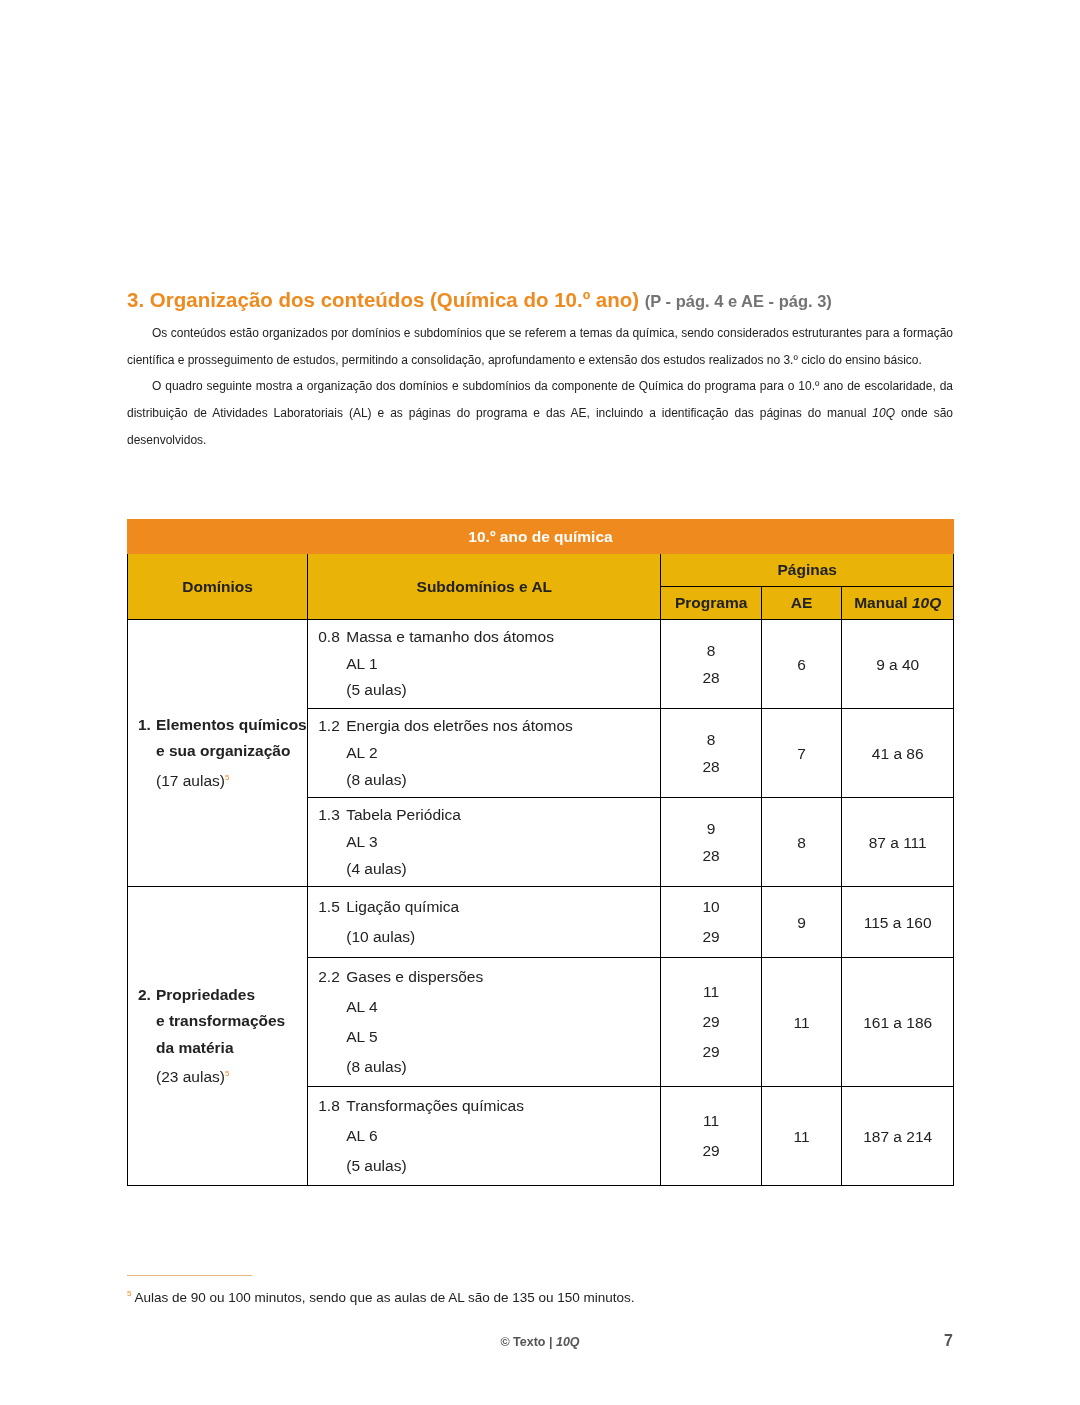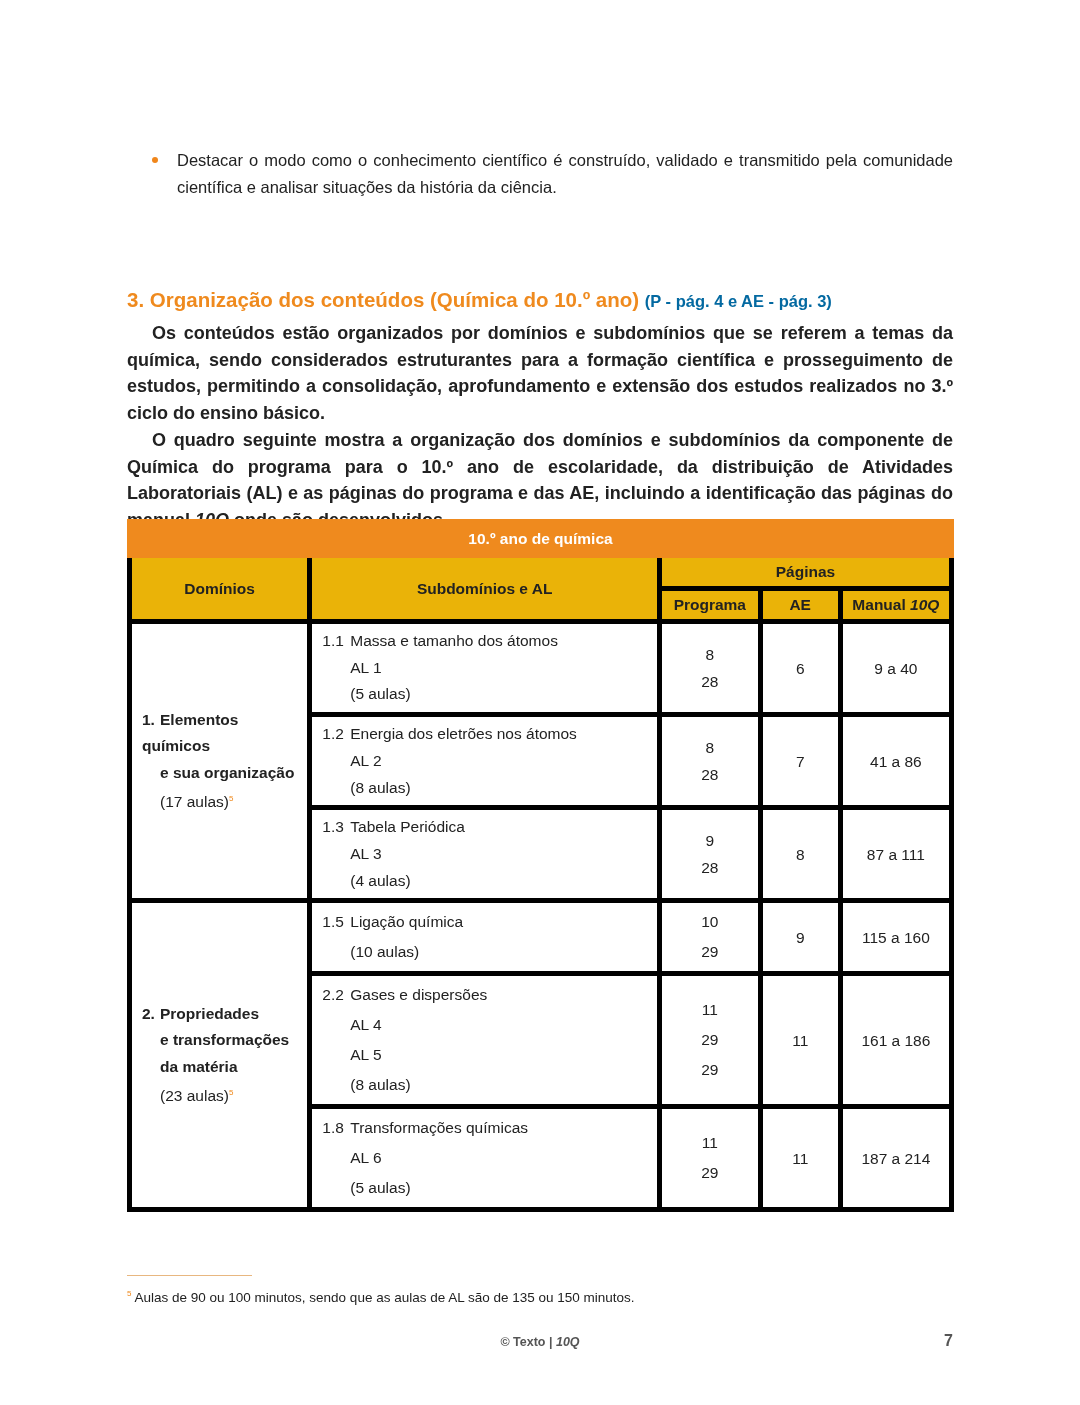--- a/index.html
+++ b/index.html
@@ -24,42 +24,41 @@
     .bullet-dot {
       position: absolute;
       left: 25px; top: 10px;
       width: 6px; height: 6px;
       border-radius: 50%;
       background: #f0861b;
     }
 
     
     .section-heading { top: 288px; font-size: 20.5px; font-weight: bold; color: #ef8a1e; }
-    .section-heading .ref { font-size: 16.5px; color: #0369a1; font-weight: bold; }
+    .section-heading .ref { font-size: 16.5px; color: #737373; font-weight: bold; }
 
     
     .paragraphs { top: 320px; }
     .paragraphs p {
-      font-size: 18px;
+      font-size: 12px;
       line-height: 26.7px;
       text-align: justify;
       text-indent: 25px;
-      font-weight: bold;
     }
     .paragraphs i { font-style: italic; }
 
     
     .table-wrap { top: 519px; }
     table {
       width: 827px;
       border-collapse: collapse;
       font-size: 15.5px;
       color: #222222;
     }
-    td, th { border: 5px solid #000000; }
+    td, th { border: 1px solid #000000; }
     .t-title {
       background: #ef8a1e;
       color: #ffffff;
       font-weight: bold;
       height: 34px;
       text-align: center;
       font-size: 15.5px;
       border-color: #ef8a1e;
     }
     .t-head {
@@ -100,24 +99,20 @@
 
     
     .footer-center { position: absolute; top: 1335px; left: 0; width: 1080px; text-align: center; font-size: 12.5px; color: #555; font-weight: bold; }
     .footer-center i { font-style: italic; }
     .page-number { position: absolute; top: 1332px; left: 930px; width: 23px; text-align: right; font-size: 16px; color: #555; font-weight: bold; }
   </style>
 </head>
 <body>
 
 <ul class="page bullets">
-  <li>
-    <span class="bullet-dot"></span>
-    <span>Destacar o modo como o conhecimento científico é construído, validado e transmitido pela comunidade científica e analisar situações da história da ciência.</span>
-  </li>
 </ul>
 
 <h2 class="page section-heading">
   <span>3. Organização dos conteúdos (Química do 10.º ano)</span>
   <span class="ref">(P - pág. 4 e AE - pág. 3)</span>
 </h2>
 
 <div class="page paragraphs">
   <p>Os conteúdos estão organizados por domínios e subdomínios que se referem a temas da química, sendo considerados estruturantes para a formação científica e prosseguimento de estudos, permitindo a consolidação, aprofundamento e extensão dos estudos realizados no 3.º ciclo do ensino básico.</p>
   <p><span>O quadro seguinte mostra a organização dos domínios e subdomínios da componente de Química do programa para o 10.º ano de escolaridade, da distribuição de Atividades Laboratoriais (AL) e as páginas do programa e das AE, incluindo a identificação das páginas do manual </span><i>10Q</i><span> onde são desenvolvidos.</span></p>
@@ -140,21 +135,21 @@
       <td class="t-head col-man"><span>Manual</span> <i>10Q</i></td>
     </tr>
 
     <tr class="r1">
       <td rowspan="3" class="dom-cell">
         <span class="dom-title"><span class="num">1.</span><span>Elementos químicos</span></span>
         <span class="indent dom-title">e sua organização</span>
         <span class="indent"><span>(17 aulas)</span><span class="sup">5</span></span>
       </td>
       <td class="sub-cell">
-        <span class="sub-num">1.1</span><span>Massa e tamanho dos átomos</span>
+        <span class="sub-num">0.8</span><span>Massa e tamanho dos átomos</span>
         <span class="sub-line">AL 1</span>
         <span class="sub-line">(5 aulas)</span>
       </td>
       <td class="cell-center prog-cell">
         <span class="v">8</span>
         <span class="v">28</span>
       </td>
       <td class="cell-center">6</td>
       <td class="cell-center">9 a 40</td>
     </tr>

